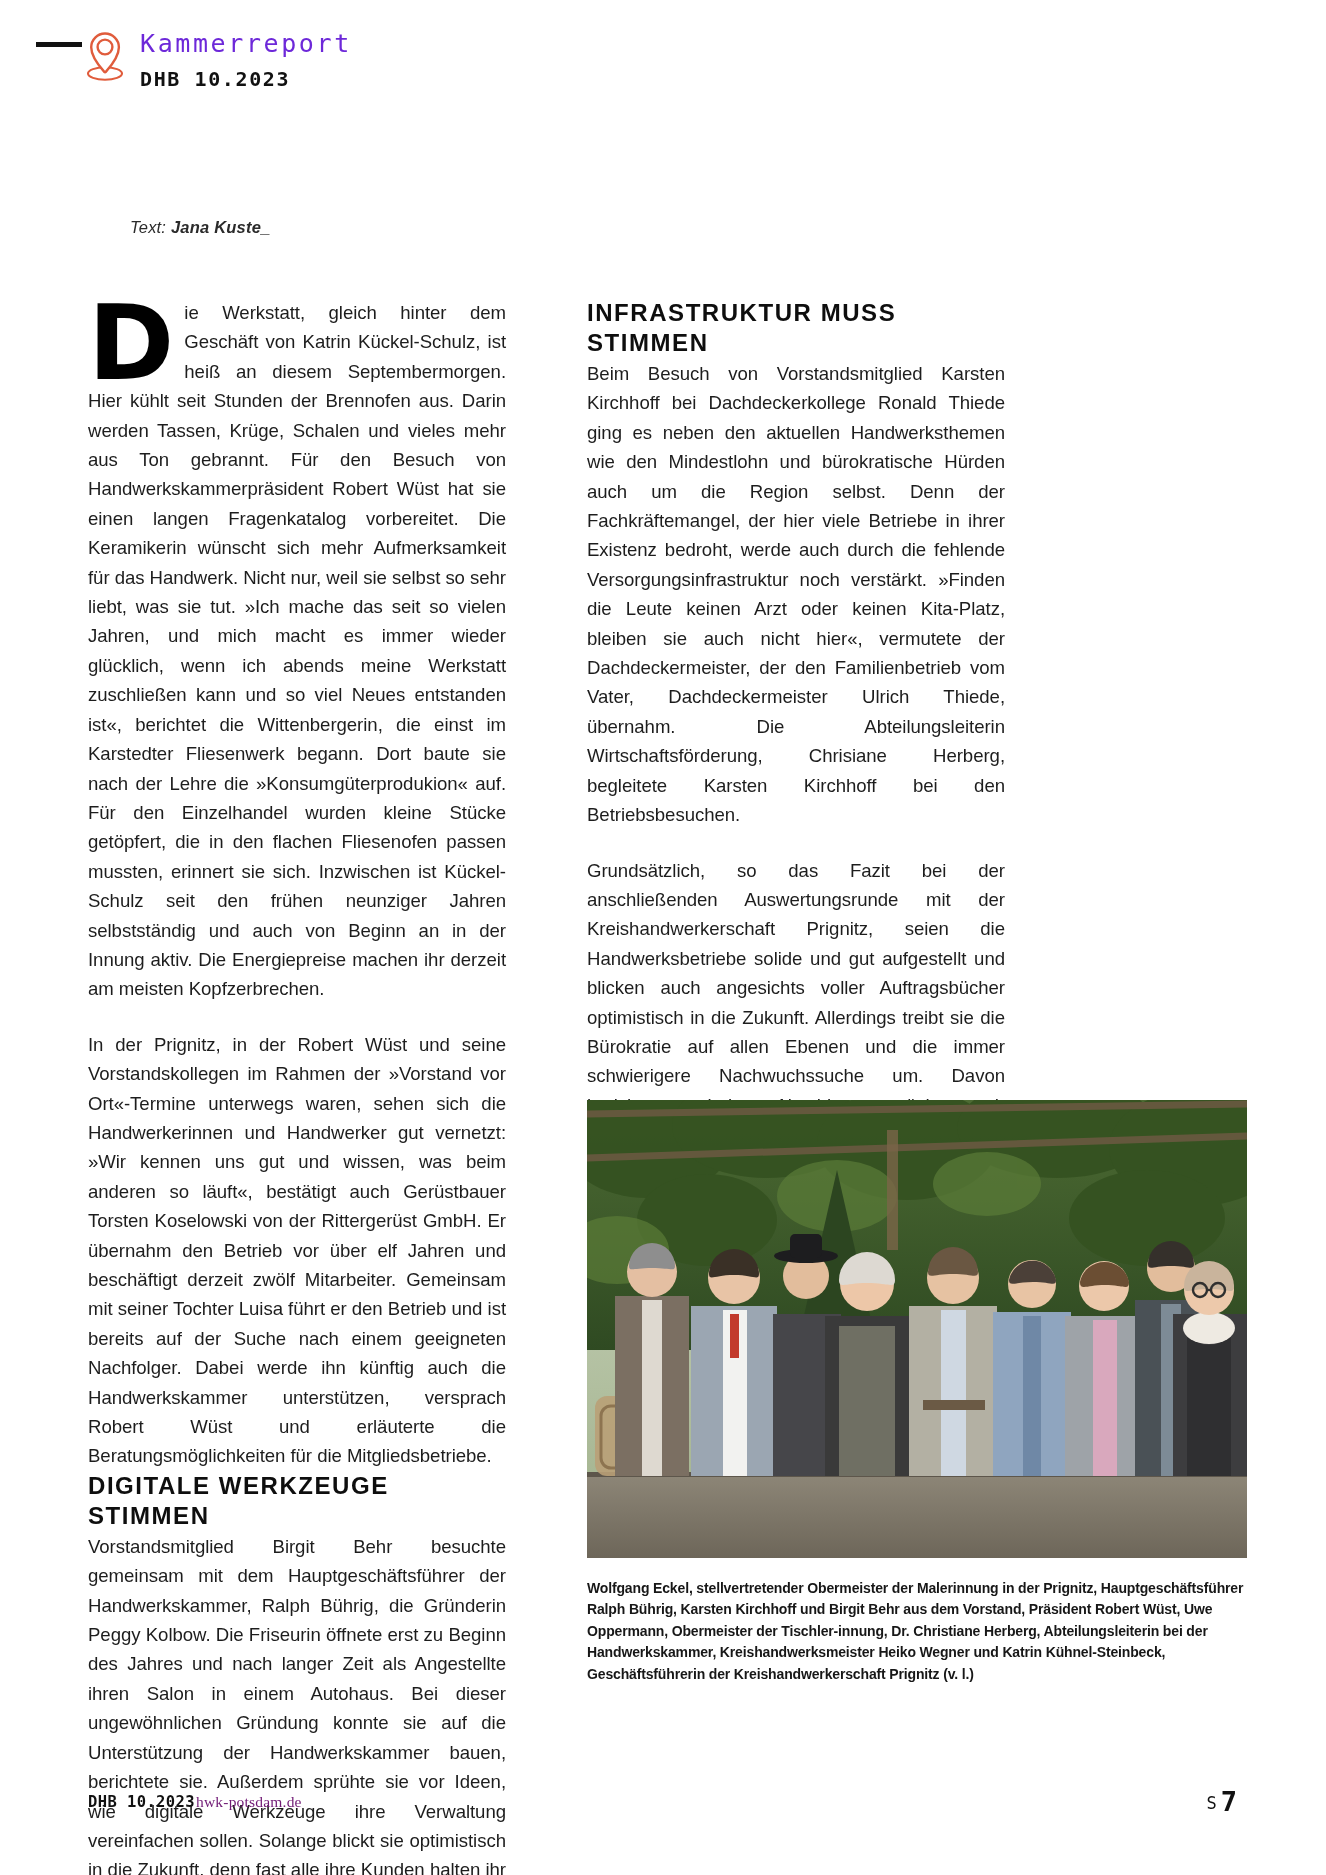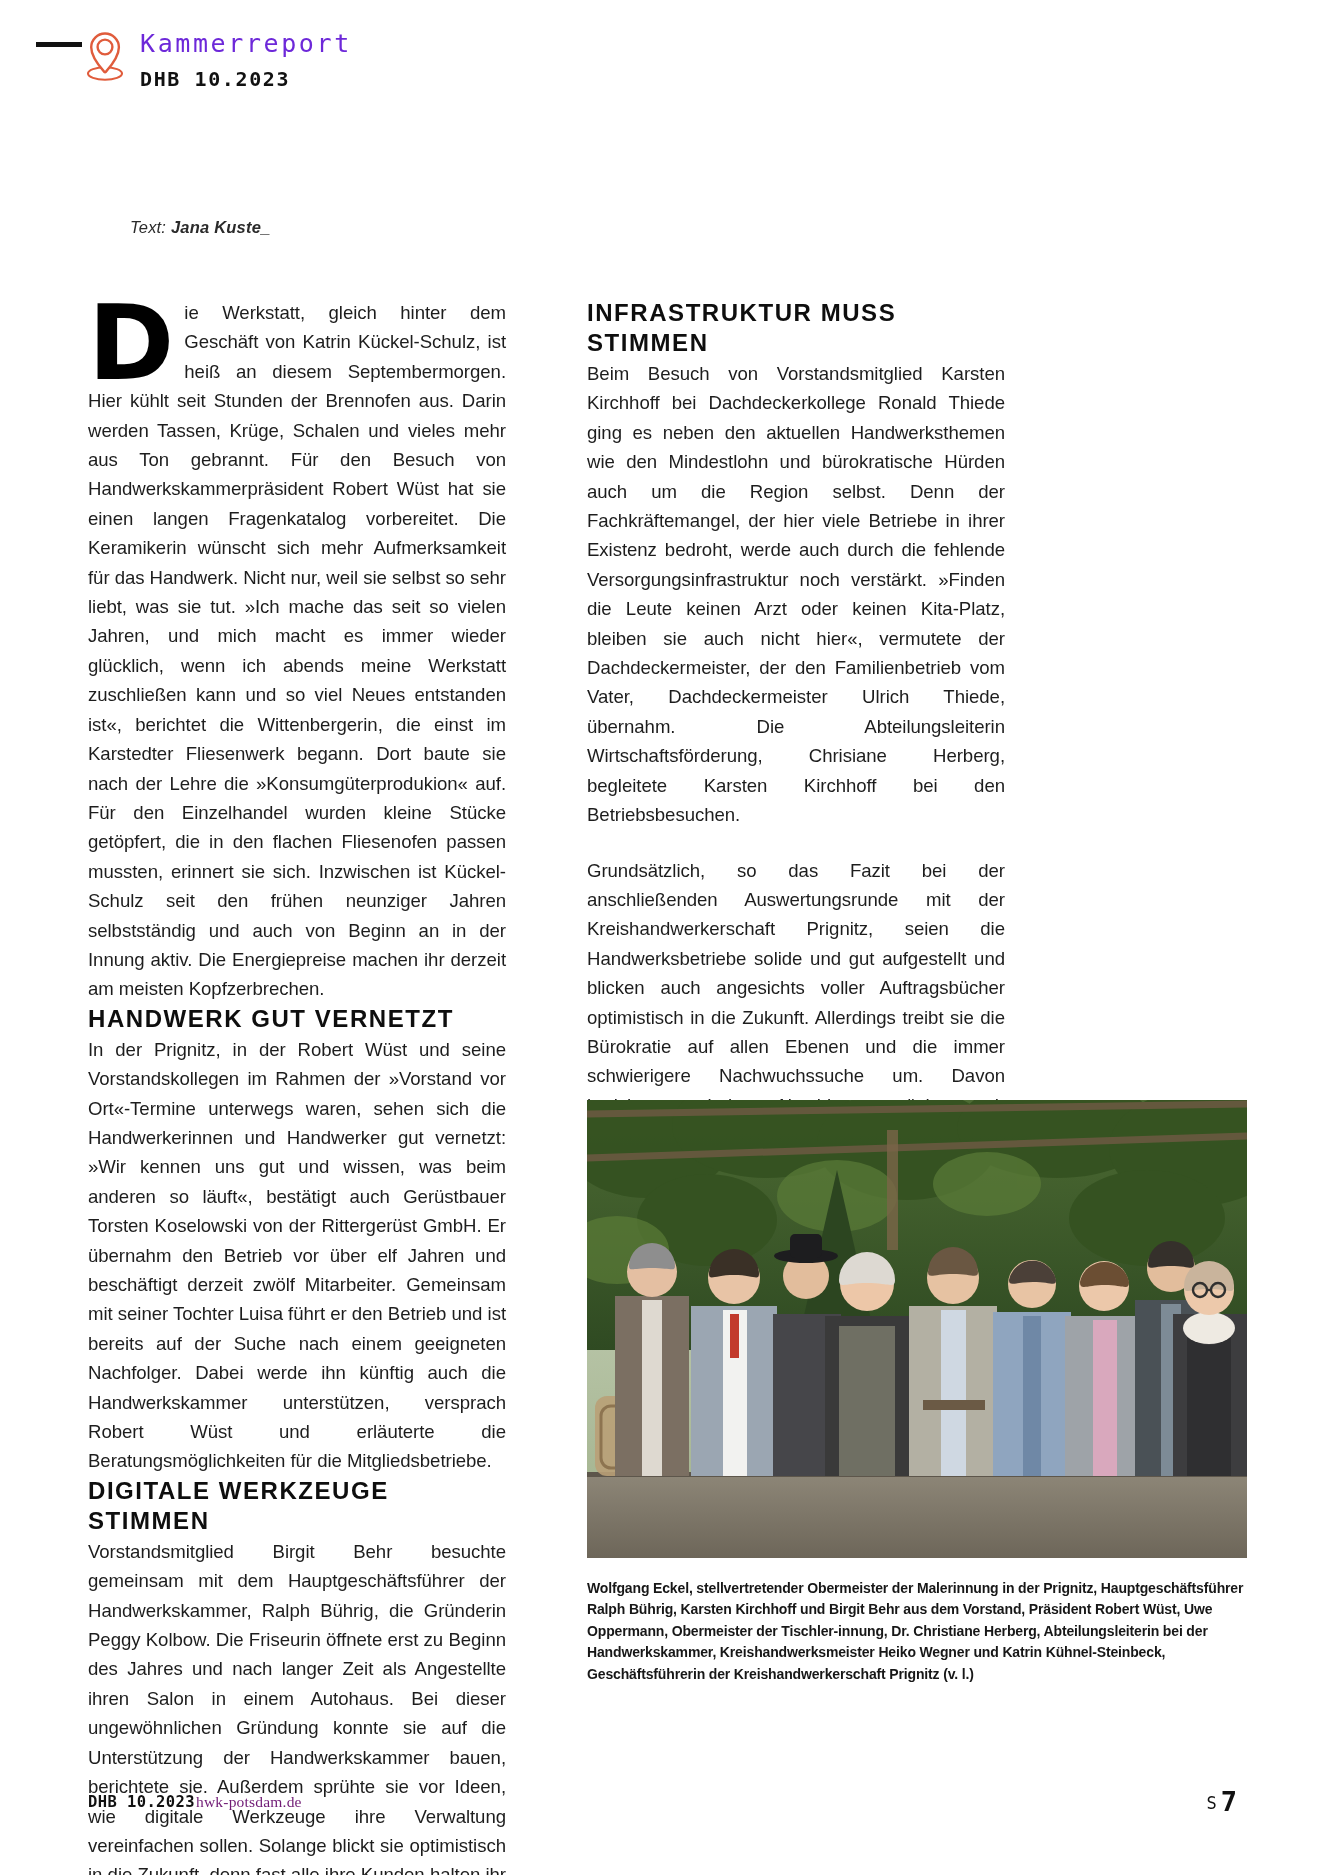--- a/index.html
+++ b/index.html
@@ -227,21 +227,20 @@
   </div>
 
   <div class="byline">
     <span>Text:</span>
     <b>Jana Kuste_</b>
   </div>
 
   <div class="col col-left">
     <p class="dropcap-para"><span class="dropcap">D</span><span>ie Werkstatt, gleich hinter dem Geschäft von Katrin Kückel-Schulz, ist heiß an diesem Septembermorgen. Hier kühlt seit Stunden der Brennofen aus. Darin werden Tassen, Krüge, Schalen und vieles mehr aus Ton gebrannt. Für den Besuch von Handwerkskammerpräsident Robert Wüst hat sie einen langen Fragenkatalog vorbereitet. Die Keramikerin wünscht sich mehr Aufmerksamkeit für das Handwerk. Nicht nur, weil sie selbst so sehr liebt, was sie tut. »Ich mache das seit so vielen Jahren, und mich macht es immer wieder glücklich, wenn ich abends meine Werkstatt zuschließen kann und so viel Neues entstanden ist«, berichtet die Wittenbergerin, die einst im Karstedter Fliesenwerk begann. Dort baute sie nach der Lehre die »Konsumgüterprodukion« auf. Für den Einzelhandel wurden kleine Stücke getöpfert, die in den flachen Fliesenofen passen mussten, erinnert sie sich. Inzwischen ist Kückel-Schulz seit den frühen neunziger Jahren selbstständig und auch von Beginn an in der Innung aktiv. Die Energiepreise machen ihr derzeit am meisten Kopfzerbrechen.</span></p>
 
-    <h2 class="section-head gap-before">HANDWERK GUT VERNETZT</h2>
     <p>In der Prignitz, in der Robert Wüst und seine Vorstandskollegen im Rahmen der »Vorstand vor Ort«-Termine unterwegs waren, sehen sich die Handwerkerinnen und Handwerker gut vernetzt: »Wir kennen uns gut und wissen, was beim anderen so läuft«, bestätigt auch Gerüstbauer Torsten Koselowski von der Rittergerüst GmbH. Er übernahm den Betrieb vor über elf Jahren und beschäftigt derzeit zwölf Mitarbeiter. Gemeinsam mit seiner Tochter Luisa führt er den Betrieb und ist bereits auf der Suche nach einem geeigneten Nachfolger. Dabei werde ihn künftig auch die Handwerkskammer unterstützen, versprach Robert Wüst und erläuterte die Beratungsmöglichkeiten für die Mitgliedsbetriebe.</p>
 
     <h2 class="section-head gap-before">DIGITALE WERKZEUGE STIMMEN</h2>
     <p>Vorstandsmitglied Birgit Behr besuchte gemeinsam mit dem Hauptgeschäftsführer der Handwerkskammer, Ralph Bührig, die Gründerin Peggy Kolbow. Die Friseurin öffnete erst zu Beginn des Jahres und nach langer Zeit als Angestellte ihren Salon in einem Autohaus. Bei dieser ungewöhnlichen Gründung konnte sie auf die Unterstützung der Handwerkskammer bauen, berichtete sie. Außerdem sprühte sie vor Ideen, wie digitale Werkzeuge ihre Verwaltung vereinfachen sollen. Solange blickt sie optimistisch in die Zukunft, denn fast alle ihre Kunden halten ihr weiterhin die Treue am neuen Standort.</p>
   </div>
 
   <div class="col col-right">
     <h2 class="section-head">INFRASTRUKTUR MUSS STIMMEN</h2>
     <p>Beim Besuch von Vorstandsmitglied Karsten Kirchhoff bei Dachdeckerkollege Ronald Thiede ging es neben den aktuellen Handwerksthemen wie den Mindestlohn und bürokratische Hürden auch um die Region selbst. Denn der Fachkräftemangel, der hier viele Betriebe in ihrer Existenz bedroht, werde auch durch die fehlende Versorgungsinfrastruktur noch verstärkt. »Finden die Leute keinen Arzt oder keinen Kita-Platz, bleiben sie auch nicht hier«, vermutete der Dachdeckermeister, der den Familienbetrieb vom Vater, Dachdeckermeister Ulrich Thiede, übernahm. Die Abteilungsleiterin Wirtschaftsförderung, Chrisiane Herberg, begleitete Karsten Kirchhoff bei den Betriebsbesuchen.</p>
     <p>Grundsätzlich, so das Fazit bei der anschließenden Auswertungsrunde mit der Kreishandwerkerschaft Prignitz, seien die Handwerksbetriebe solide und gut aufgestellt und blicken auch angesichts voller Auftragsbücher optimistisch in die Zukunft. Allerdings treibt sie die Bürokratie auf allen Ebenen und die immer schwierigere Nachwuchssuche um. Davon berichteten beim Abschlussgespräch auch Kreishandwerksmeister Heiko Wegner sowie Uwe Oppermann (Tischlerinnung) und Wolfang Eckel (Maler- und Lackierer-Innnung).</p>

